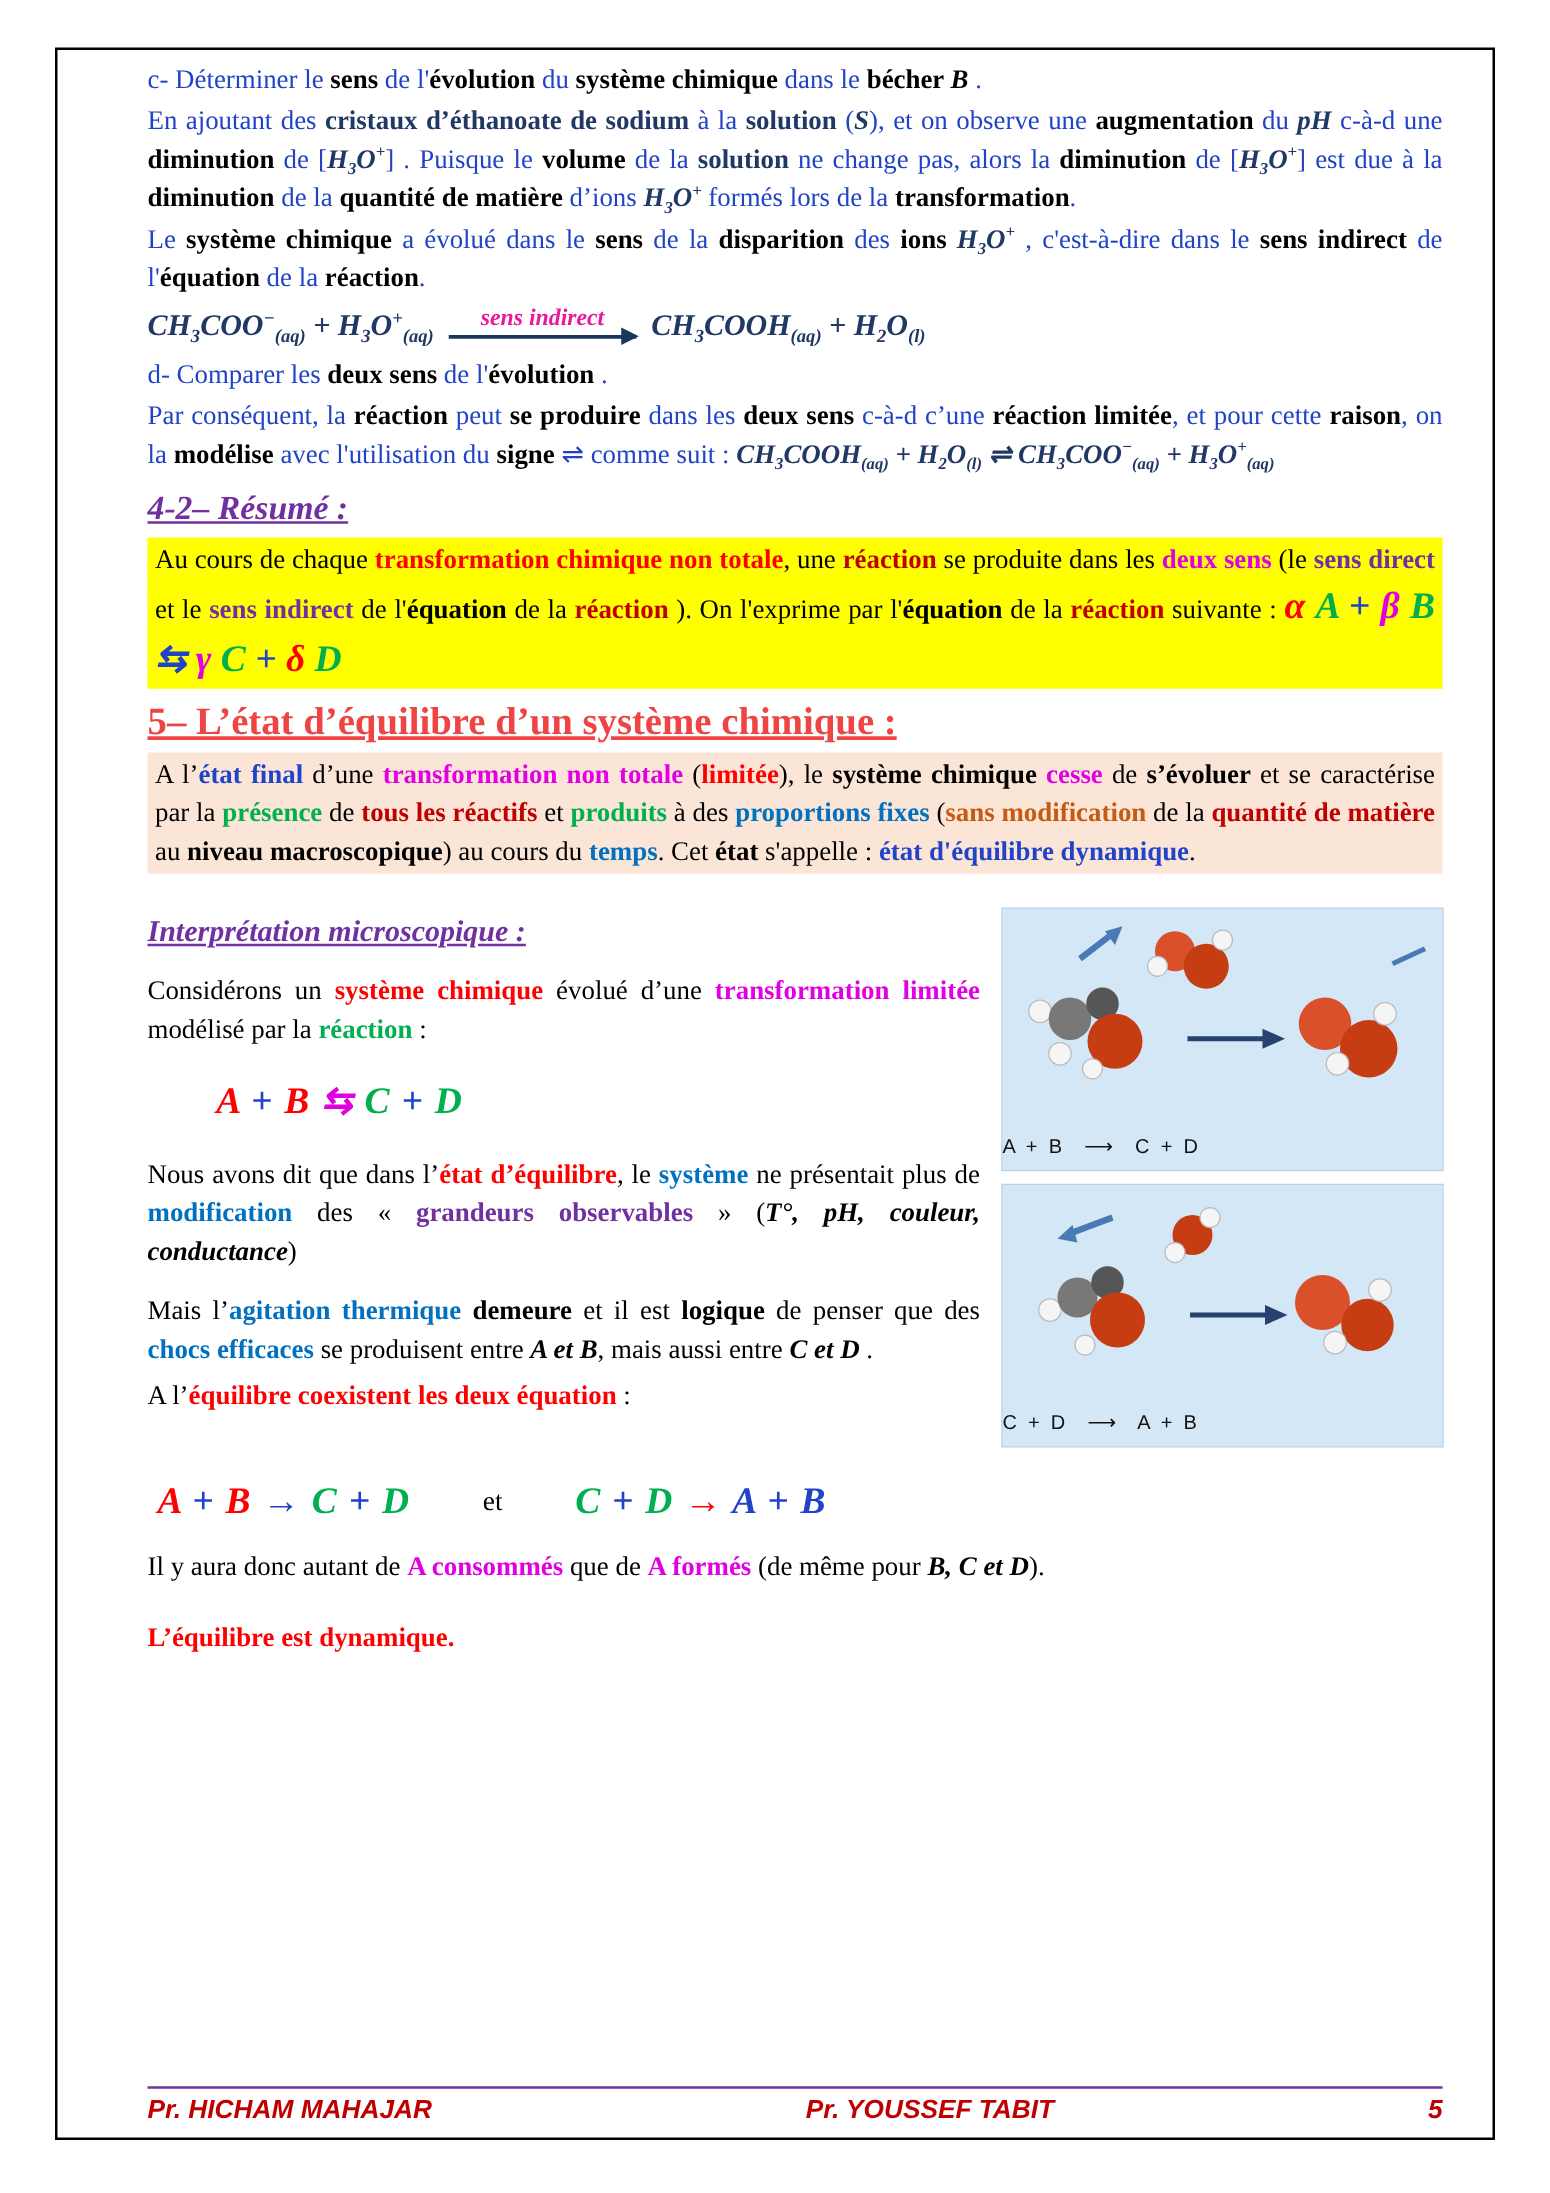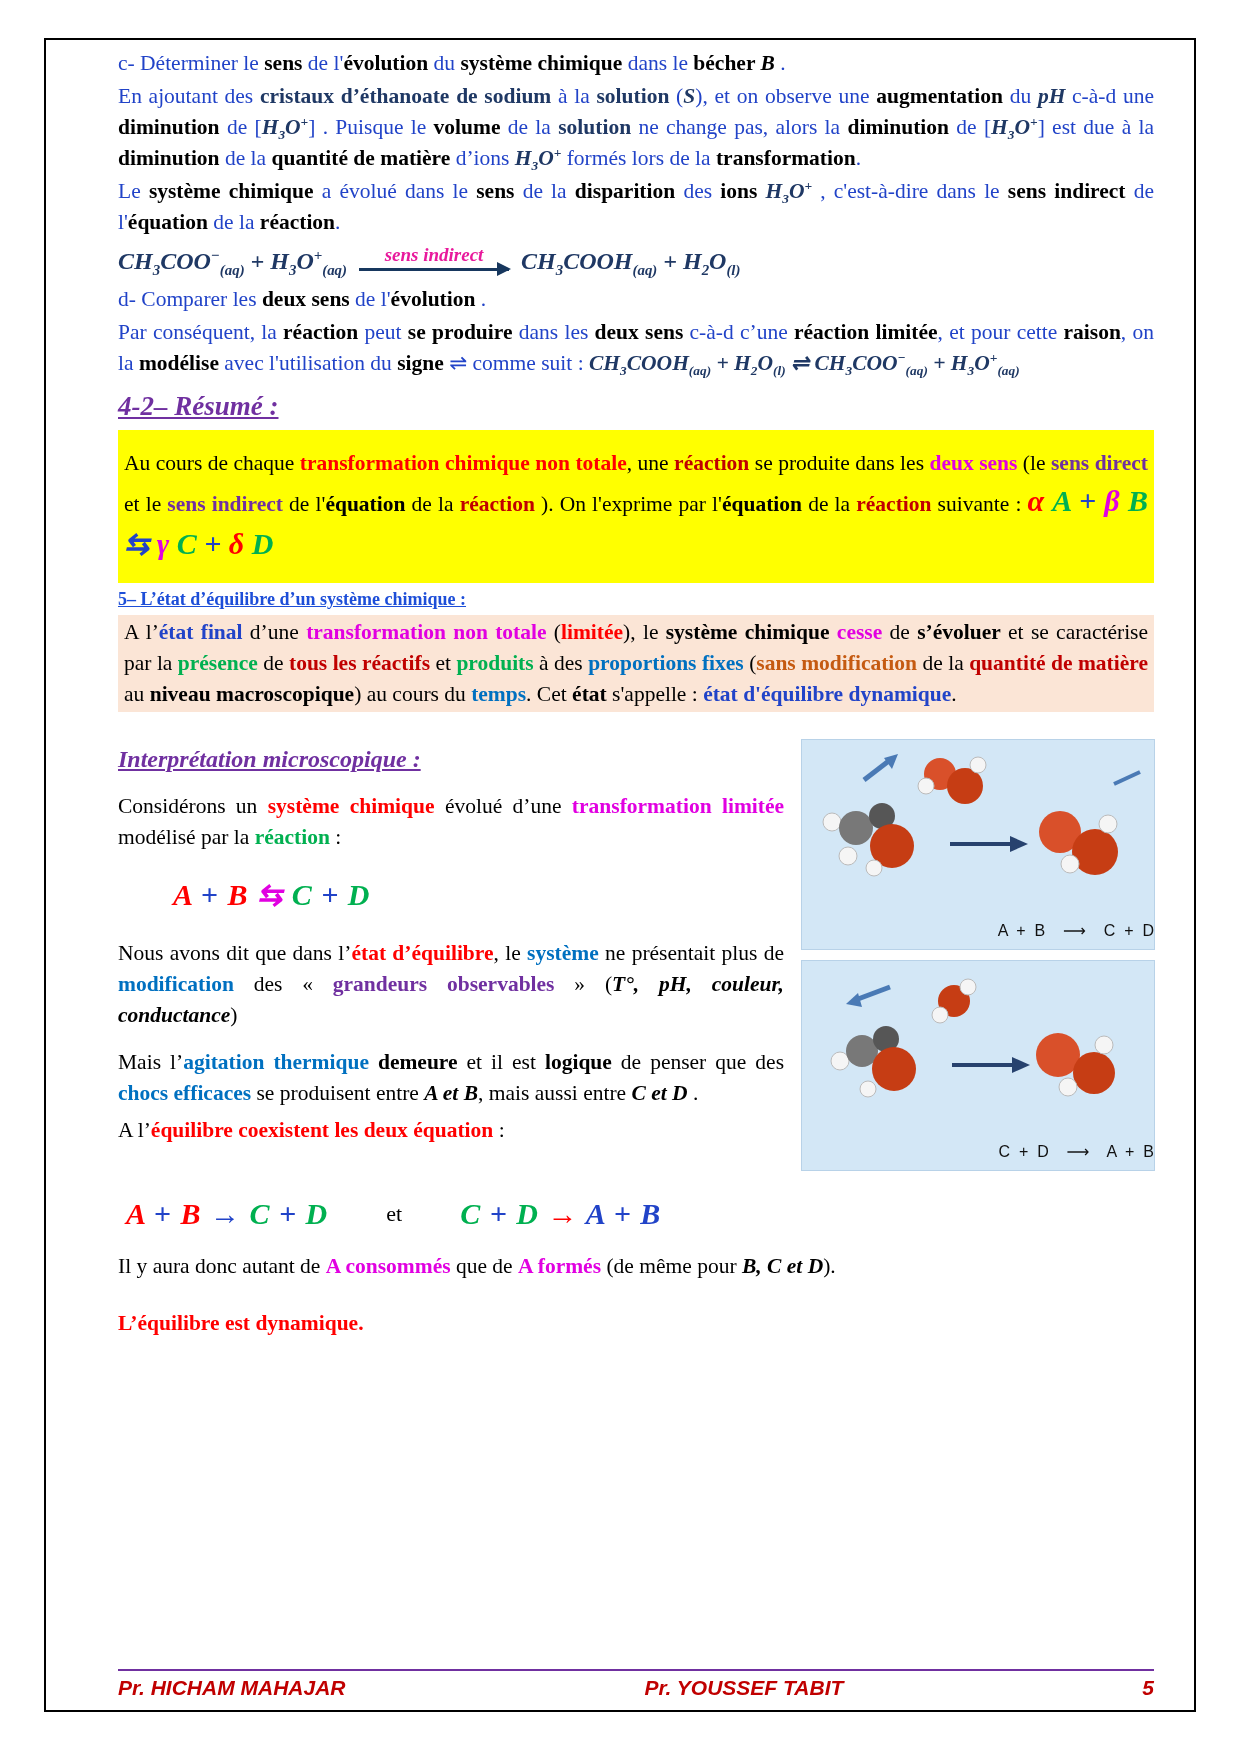--- a/index.html
+++ b/index.html
@@ -46,37 +46,37 @@
   }
   .arrow-labeled { display:flex; flex-direction:column; align-items:center; }
   .arrow-label { color:#E8199C; font-weight:bold; font-style:italic; font-size:19px; line-height:1.1; margin-bottom:3px; }
   .arrow-line { position:relative; width:150px; height:3px; background:#17375E; margin-bottom:6px; }
   .arrow-line::after {
     content:""; position:absolute; right:-2px; top:-6px; width:0; height:0;
     border-left:14px solid #17375E; border-top:7.5px solid transparent; border-bottom:7.5px solid transparent;
   }
 
   .h-resume { color:#7030A0; font-style:italic; font-weight:bold; font-size:27px; text-decoration:underline; margin:8px 0 4px 0; }
-  .yellow-box { background:#FFFF00; padding:18px 6px; text-align:justify; margin:2px 0 4px 0; }
-  .h-etat { color:#1d4ed8; font-weight:bold; font-size:18px; text-decoration:underline; margin:4px 0 2px 0; }
+  .yellow-box { background:#FFFF00; padding:2px 6px; text-align:justify; margin:2px 0 4px 0; }
+  .h-etat { color:#ef4444; font-weight:bold; font-size:31px; text-decoration:underline; margin:4px 0 2px 0; }
   .pink-box { background:#FBE5D6; padding:2px 6px; text-align:justify; margin:2px 0 8px 0; }
 
   .two-col { display:flex; gap:18px; margin-top:28px; }
   .left-col { flex:1; min-width:0; }
   .h-interp { color:#7030A0; font-style:italic; font-weight:bold; font-size:24px; text-decoration:underline; margin:2px 0 14px 0; }
   .big-eq { font-size:30px; font-weight:bold; font-style:italic; letter-spacing:1px; }
   .eq-display { margin:20px 0 22px 55px; }
   .left-col .para { margin-bottom:6px; }
   .para-gap { margin-top:16px; }
 
   .figure { width:352px; display:flex; flex-direction:column; gap:12px; }
   .fig-panel { background:#d3e7f6; box-shadow:0 0 0 1px #b8d2e8; }
   .fig-label {
-    text-align:right; font-size:16px; color:#111; padding:2px 0 7px 0;
-    font-family:"Liberation Sans", sans-serif; white-space:pre;margin-left:39px;
+    text-align:left; font-size:16px; color:#111; padding:2px 0 7px 0;
+    font-family:"Liberation Sans", sans-serif; white-space:pre;
   }
 
   .eq-pair { display:flex; align-items:center; gap:58px; margin:22px 0 16px 8px; }
   .eq-et { font-size:22px; color:#000; }
   .final-line { margin-top:26px; }
 
   .footer {
     position:absolute; left:72px; right:40px; bottom:10px;
     display:flex; justify-content:space-between; align-items:baseline;
     border-top:2.5px solid #7030A0; padding-top:5px;

